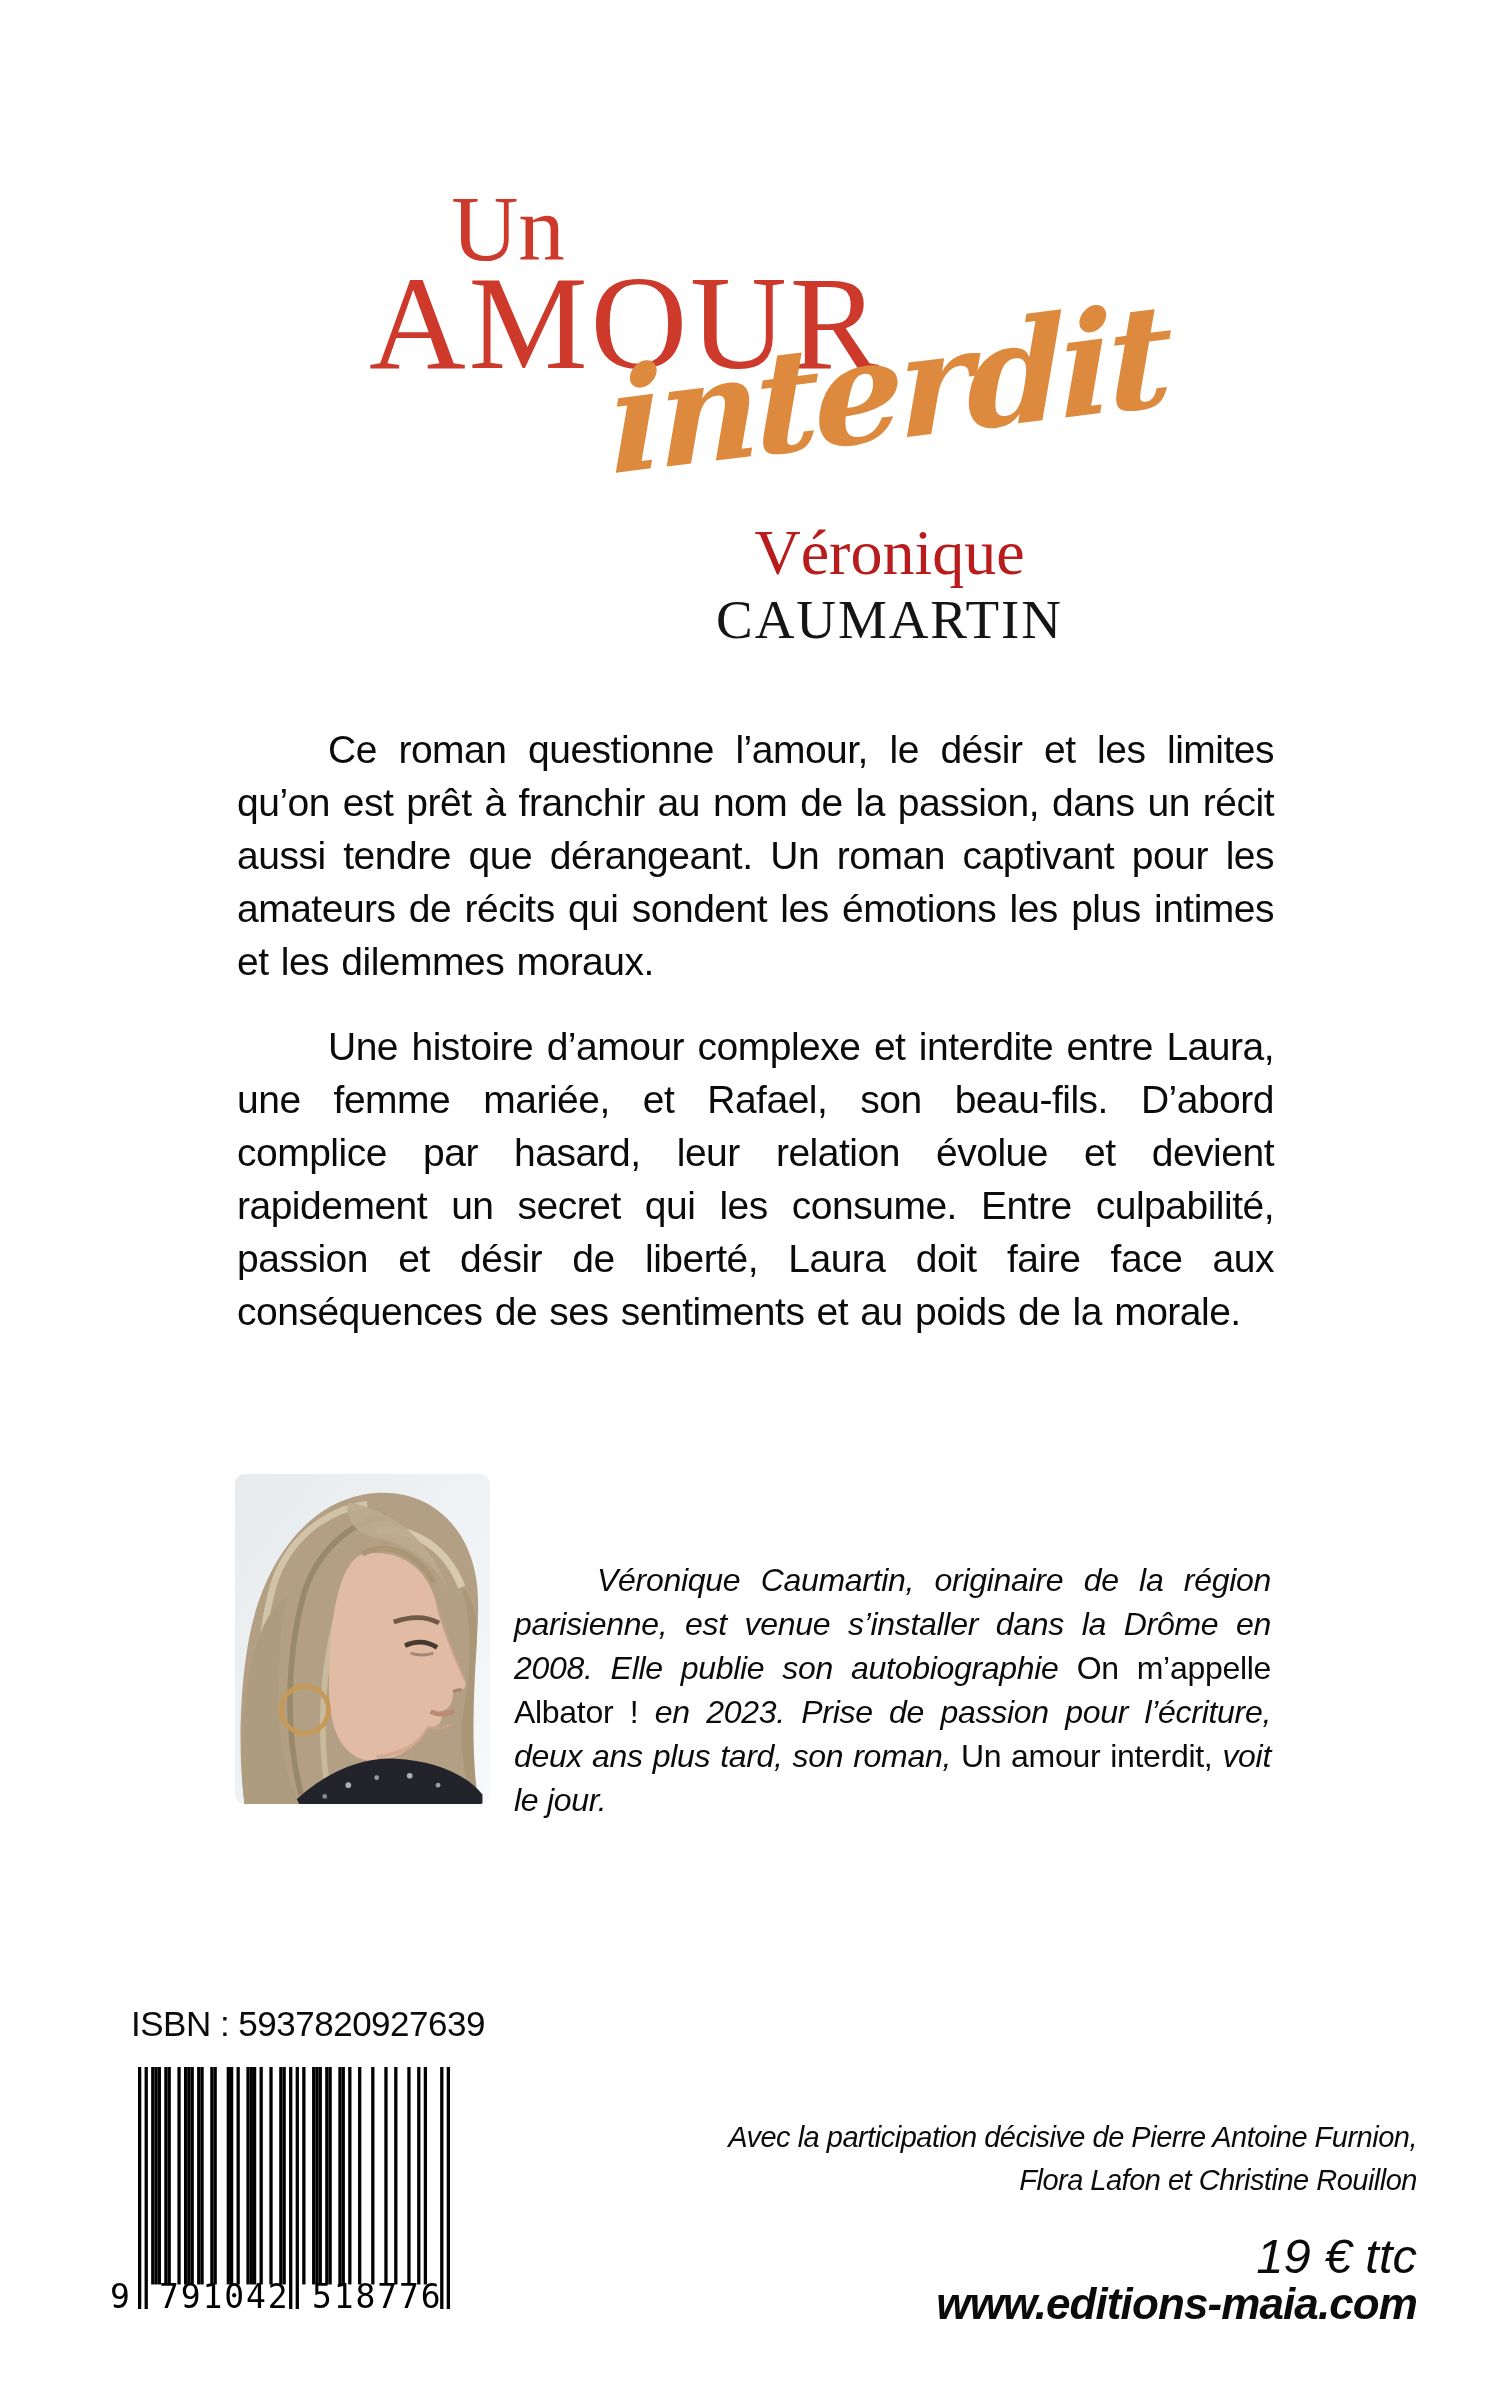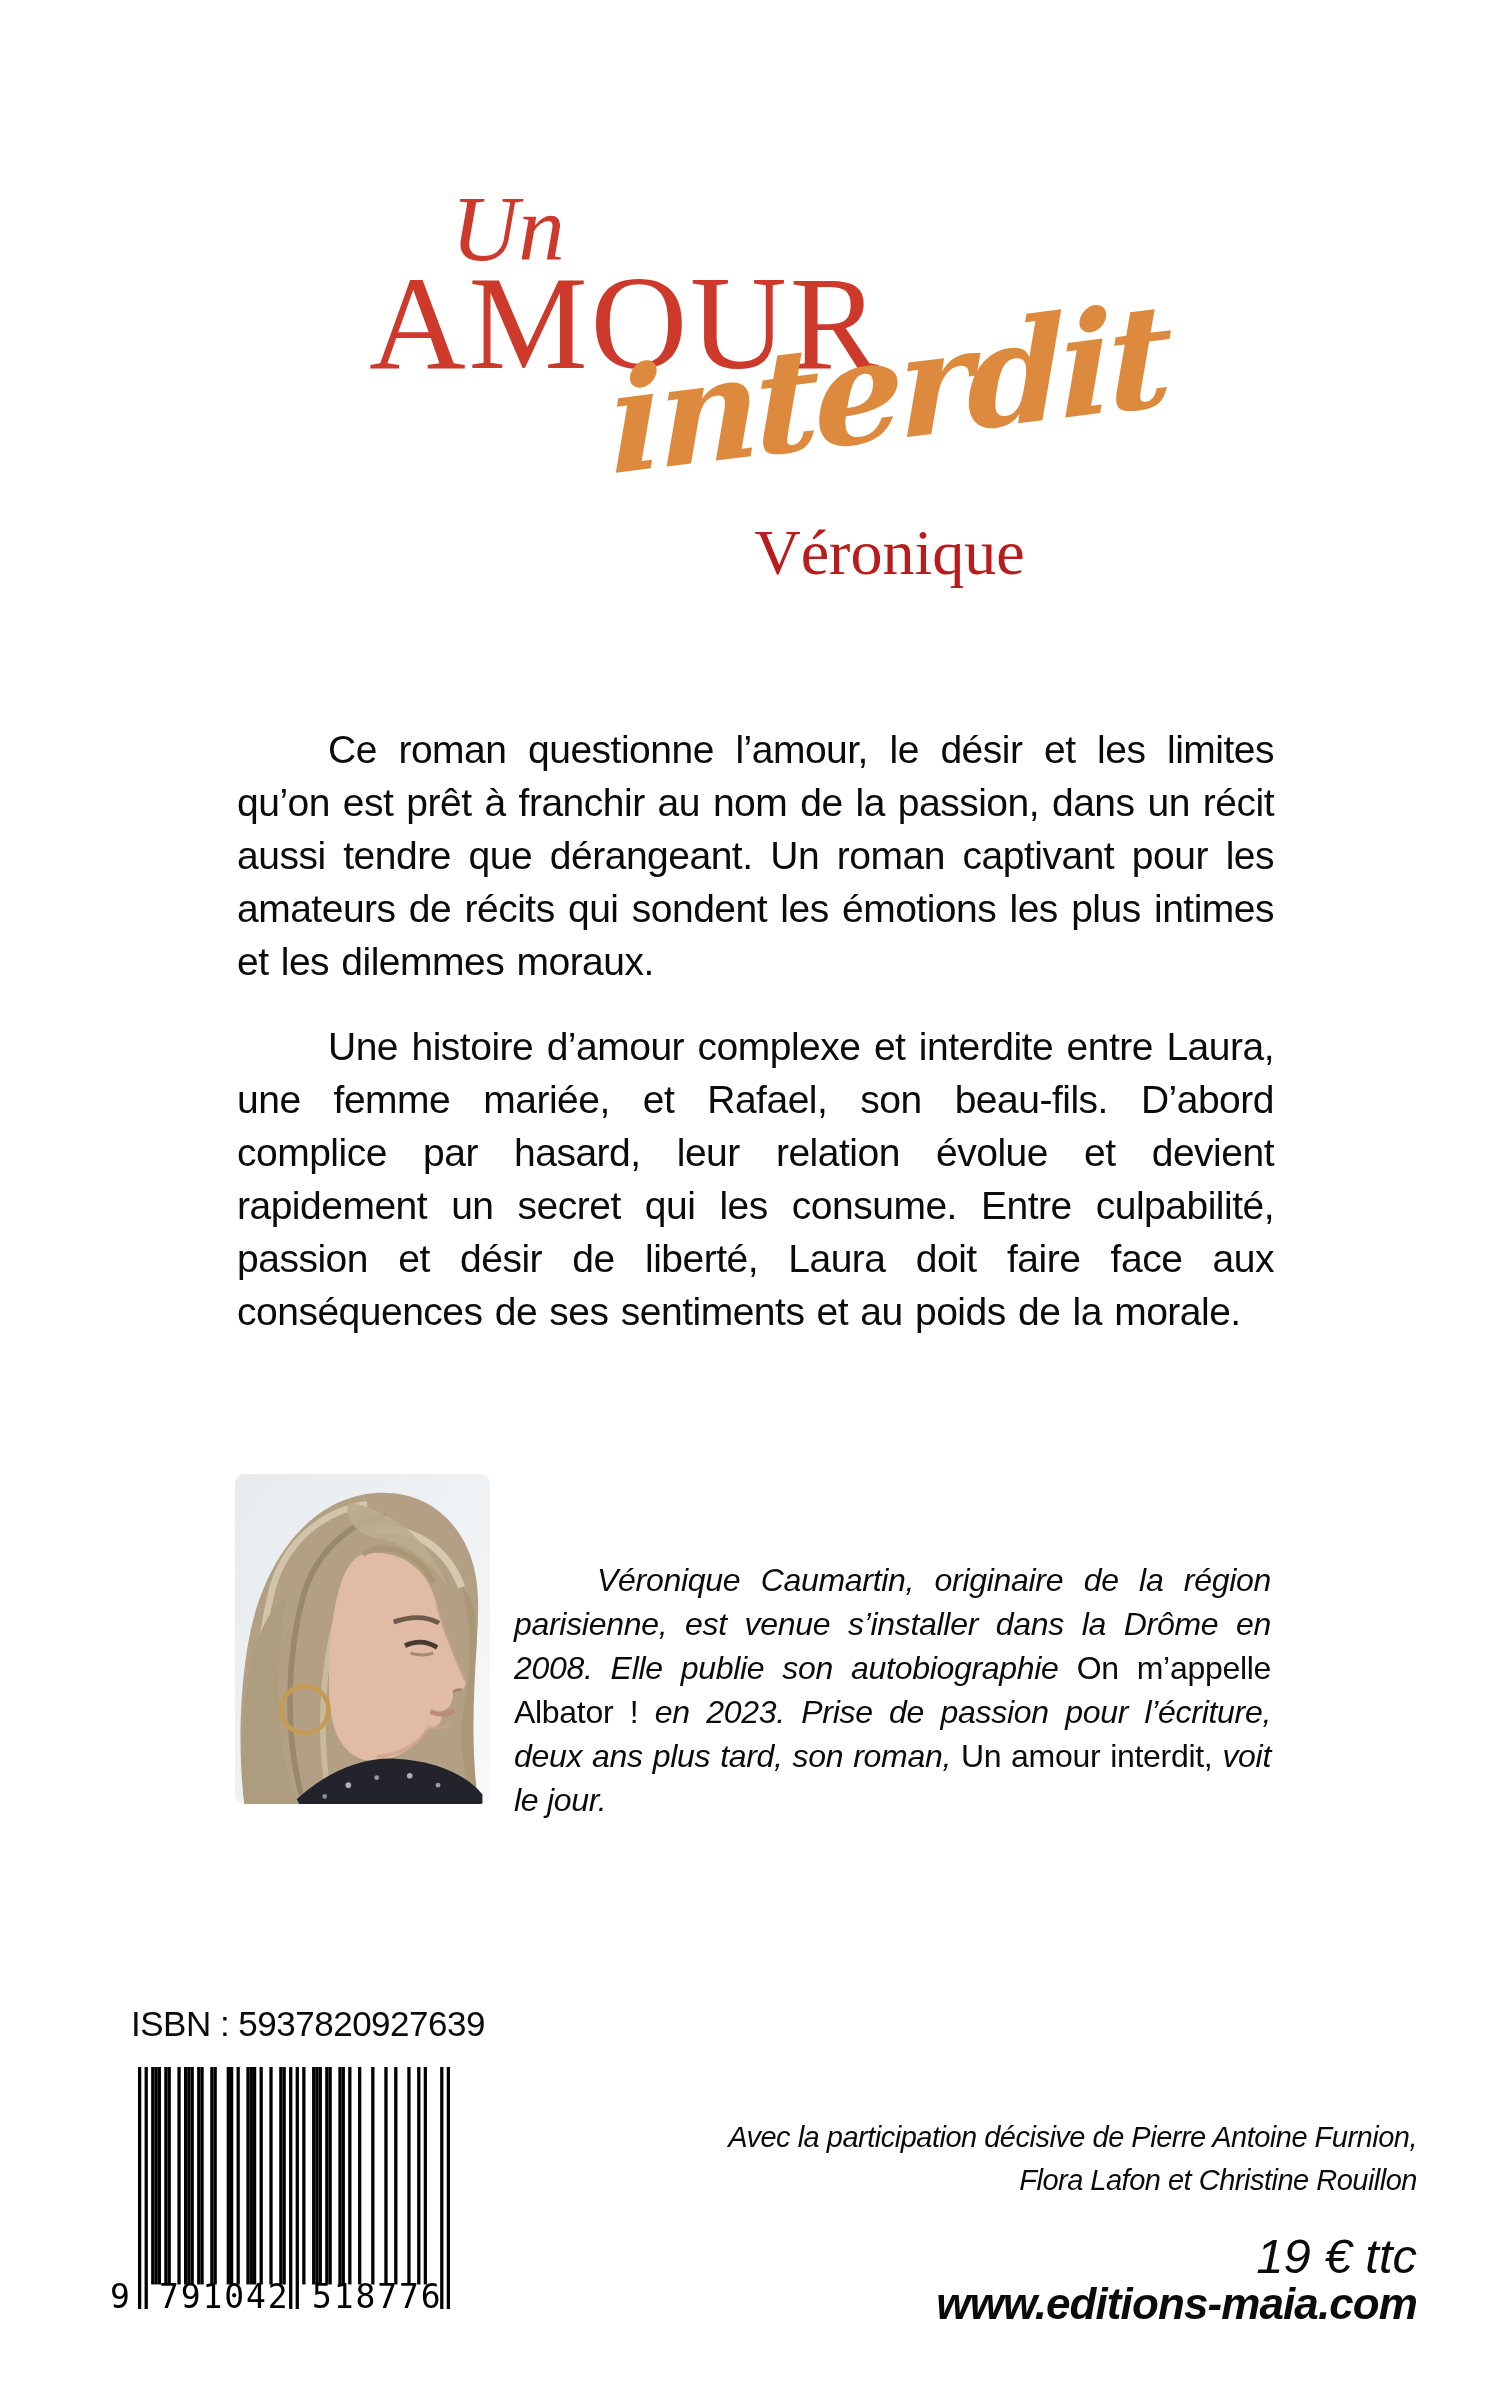--- a/index.html
+++ b/index.html
@@ -12,21 +12,20 @@
     color:#111;
     overflow:hidden;
   }
   
   .t-un{
     position:absolute;left:404px;top:182px;width:208px;
     text-align:center;
     font-family:"Liberation Serif",serif;
     font-size:93px;line-height:1;
     color:var(--accent-red,#cd3a2c);
-    font-style:italic;
   }
   .t-amour{
     position:absolute;left:369px;top:256px;
     font-family:"Liberation Serif",serif;
     font-size:134px;line-height:1;letter-spacing:2.8px;
     color:var(--accent-red,#cd3a2c);
   }
   .t-interdit{
     position:absolute;left:610px;top:352px;
     font-family:"DejaVu Serif",serif;
@@ -102,20 +101,21 @@
 </style>
 </head>
 <body>
 
 <div class="page">
 
   <div class="t-un">Un</div>
   <div class="t-amour">AMOUR</div>
   <div class="t-interdit">interdit</div>
   <div class="author-first">Véronique</div>
+  <div class="author-last">CAUMARTIN</div>
 
   <section class="synopsis">
     <p>Ce roman questionne l’amour, le désir et les limites qu’on est prêt à franchir au nom de la passion, dans un récit aussi tendre que dérangeant. Un roman captivant pour les amateurs de récits qui sondent les émotions les plus intimes et les dilemmes moraux.</p>
     <p>Une histoire d’amour complexe et interdite entre Laura, une femme mariée, et Rafael, son beau-fils. D’abord complice par hasard, leur relation évolue et devient rapidement un secret qui les consume. Entre culpabilité, passion et désir de liberté, Laura doit faire face aux conséquences de ses sentiments et au poids de la morale.</p>
   </section>
 
   <div class="author-photo">
     <svg viewBox="0 0 270 350" preserveAspectRatio="none" role="img">
       <defs>
         <linearGradient id="pbg" x1="0" y1="0" x2="1" y2="1">

